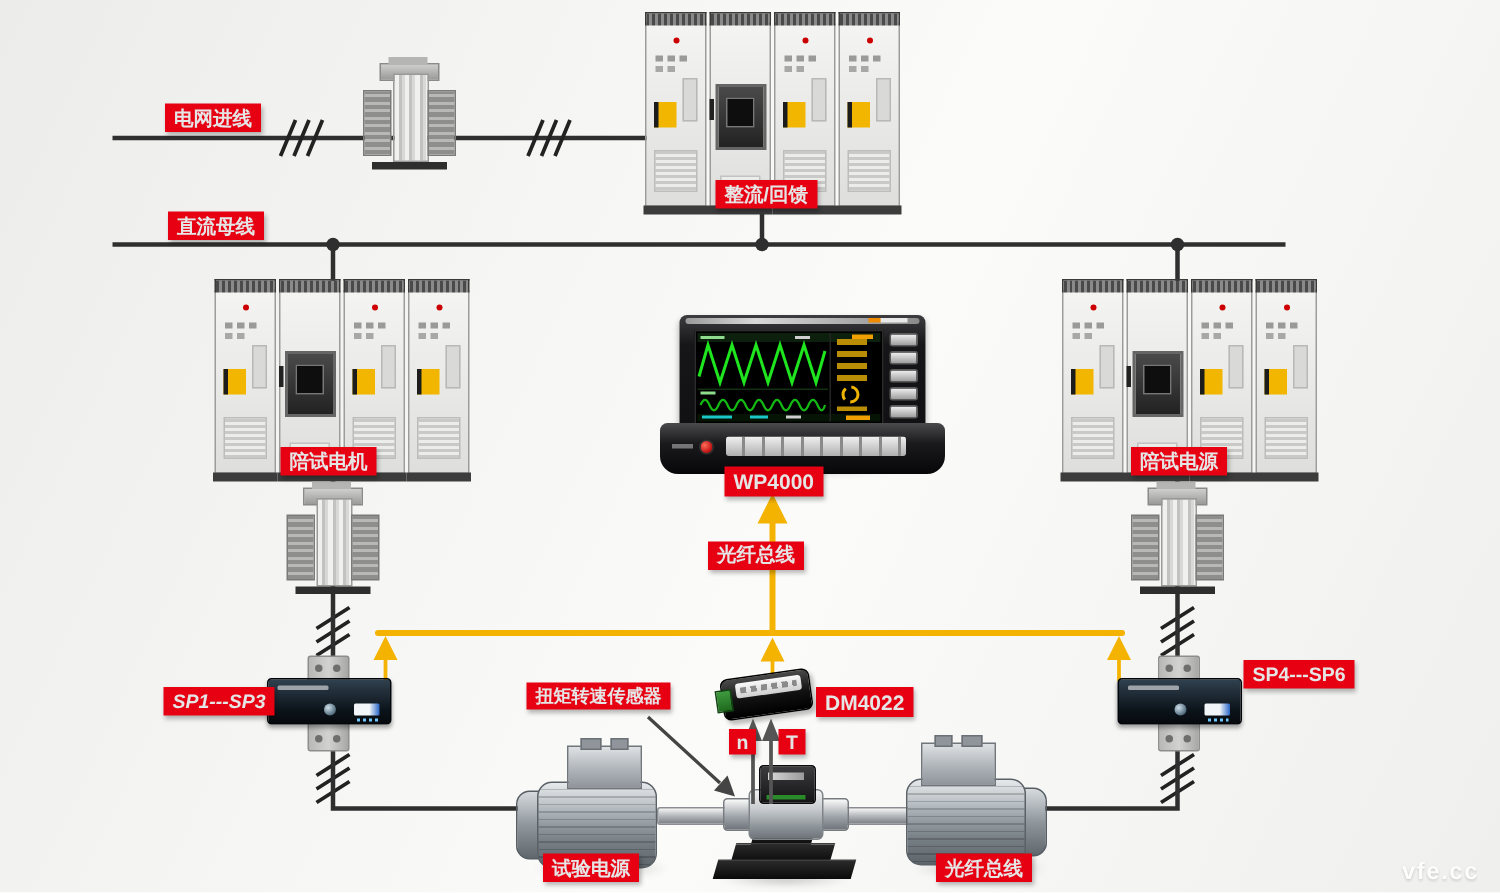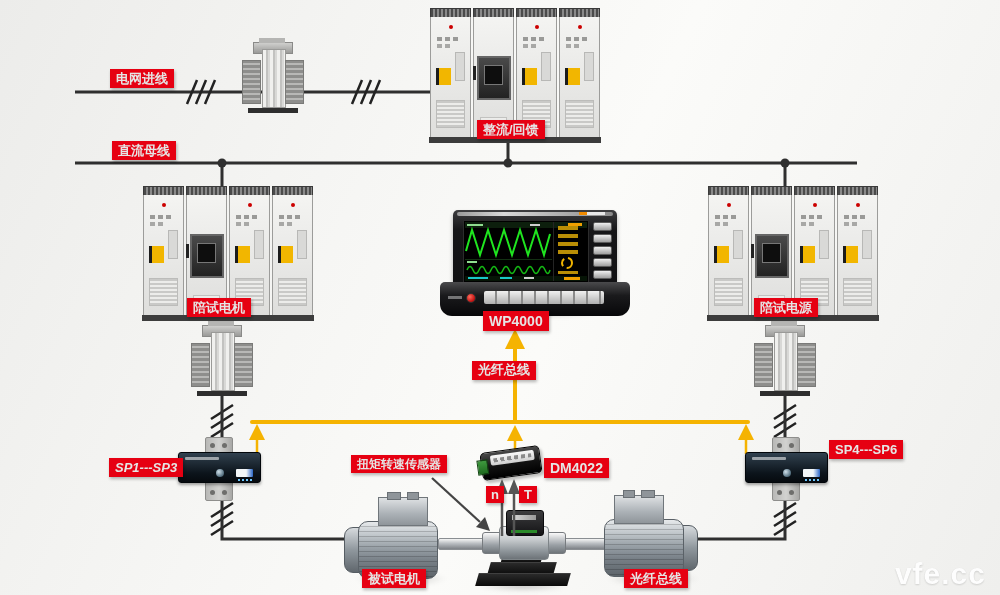--- a/index.html
+++ b/index.html
@@ -116,21 +116,21 @@
       background:linear-gradient(180deg,#3c3c3e,#141416);}
   .sens-head::before{content:"";position:absolute;top:4px;left:5px;width:24px;height:5px;
       background:linear-gradient(90deg,#d8d8d8,#9a9a9a);}
   .sens-head::after{content:"";position:absolute;bottom:2px;left:4px;width:26px;height:3px;background:#2a8a2a;}
   .ped{position:absolute;border-top:1px solid #3f3f3f;background:linear-gradient(180deg,#2a2a2a,#0a0a0a);
       transform:skewX(-16deg);z-index:13;}
 
   .shadow{position:absolute;z-index:9;filter:blur(2px);
       background:radial-gradient(ellipse closest-side,rgba(0,0,0,.22),rgba(0,0,0,0) 70%);}
 
-  .wm{position:absolute;right:14px;bottom:4px;font-size:30px;font-weight:bold;letter-spacing:1px;color:#fff;
+  .wm{position:absolute;right:14px;bottom:4px;font-size:16px;font-weight:bold;letter-spacing:1px;color:#fff;
       opacity:.9;text-shadow:0 1px 2px rgba(0,0,0,.15),0 0 1px rgba(0,0,0,.12);z-index:50;}
 </style>
 </head>
 <body>
 
 <div id="stage">
 
   <svg class="lines" width="1000" height="595">
     <g stroke="#2f2f2f" stroke-width="3" fill="none">
       <path d="M75,92 H433"></path>
@@ -422,17 +422,17 @@
   <span class="rl" style="left:187px;top:298px;">陪试电机</span>
   <span class="rl" style="left:754px;top:298px;">陪试电源</span>
   <span class="rl big" style="left:483px;top:311px;">WP4000</span>
   <span class="rl" style="left:472px;top:361px;font-family:Liberation Mono, monospace;">光纤总线</span>
   <span class="rl" style="left:109px;top:458px;font-style:italic;">SP1---SP3</span>
   <span class="rl" style="left:829px;top:440px;">SP4---SP6</span>
   <span class="rl" style="left:351px;top:455px;font-size:12px;">扭矩转速传感器</span>
   <span class="rl big" style="left:544px;top:458px;">DM4022</span>
   <span class="rl mini" style="left:486px;top:486px;">n</span>
   <span class="rl mini" style="left:519px;top:486px;">T</span>
-  <span class="rl" style="left:362px;top:569px;">被试电机</span>
+  <span class="rl" style="left:362px;top:569px;">试验电源</span>
   <span class="rl" style="left:624px;top:569px;">光纤总线</span>
 
   <span class="wm">vfe.cc</span>
 </div>
 
 </body></html>

